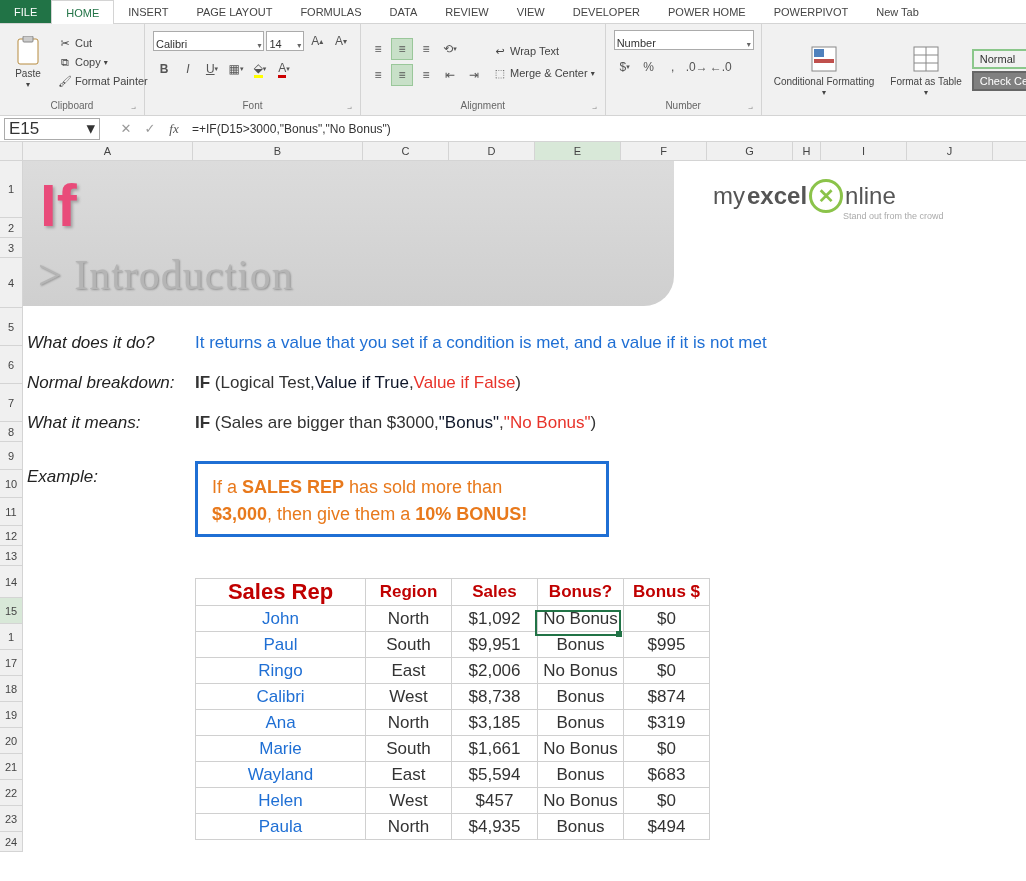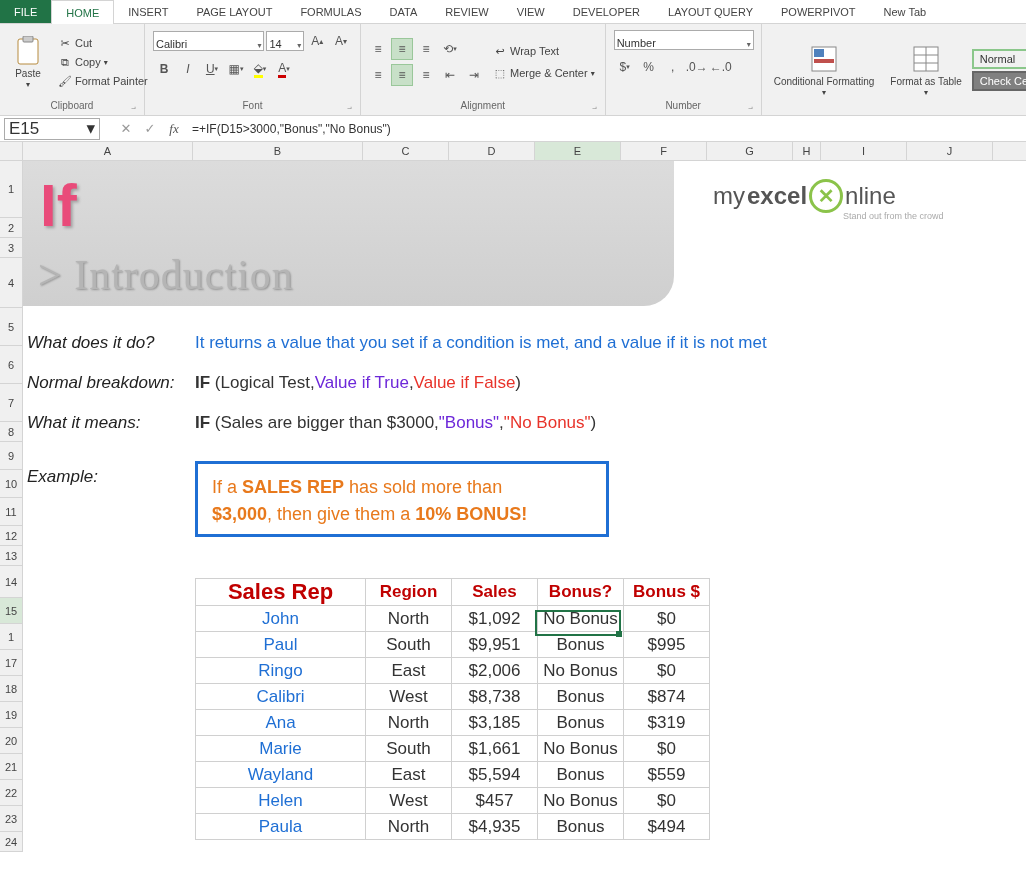--- a/index.html
+++ b/index.html
@@ -43,21 +43,21 @@
 .banner .if{position:absolute;left:17px;top:10px;font-size:60px;font-weight:bold;color:#e94b7a;font-family:"Arial Narrow",sans-serif;text-shadow:2px 2px 3px rgba(0,0,0,.25)}
 .banner .intro{position:absolute;left:15px;top:90px;font-size:42px;color:#b5b5b5;text-shadow:1px 1px 2px rgba(0,0,0,.3);letter-spacing:1px;font-family:Georgia,serif}
 .logo{position:absolute;left:690px;top:18px;font-size:24px;color:#555;display:flex;align-items:center;gap:2px}
 .logo .thin{font-weight:300}
 .logo .bold{font-weight:bold}
 .logo .circ{width:34px;height:34px;border:3px solid #8bc34a;border-radius:50%;display:inline-flex;align-items:center;justify-content:center;color:#8bc34a;font-weight:bold;font-size:20px}
 .logo-sub{position:absolute;left:820px;top:50px;font-size:9px;color:#aaa}
 .txt{position:absolute;font-size:17px}
 .lbl{font-style:italic;color:#222}
 .blue{color:#1f6fd4}
-.green{color:#6d28d9}
+.green{color:#0f172a}
 .red{color:#e8332a}
 .callout{position:absolute;left:172px;top:300px;width:414px;height:76px;border:3px solid #1f6fd4;padding:10px 14px;font-family:"Comic Sans MS",cursive;font-size:18px;color:#e8791c;line-height:1.5}
 .tbl{position:absolute;left:172px;top:417px;border-collapse:collapse}
 .tbl td,.tbl th{border:1px solid #d0d0d0;text-align:center;font-size:17px;height:26px}
 .tbl th{color:#c00000;font-weight:bold}
 .tbl th.big{font-size:22px}
 .tbl .rep{color:#1f6fd4}
 .selcell{position:absolute;border:2px solid #217346;pointer-events:none}
 .selcell::after{content:"";position:absolute;right:-3px;bottom:-3px;width:6px;height:6px;background:#217346}
 svg{display:block}
@@ -68,21 +68,21 @@
 <div class="tabs" id="tabbar">
     <div class="tab file">FILE</div>
     <div class="tab active">HOME</div>
     <div class="tab">INSERT</div>
     <div class="tab">PAGE LAYOUT</div>
     <div class="tab">FORMULAS</div>
     <div class="tab">DATA</div>
     <div class="tab">REVIEW</div>
     <div class="tab">VIEW</div>
     <div class="tab">DEVELOPER</div>
-    <div class="tab">LAYOUT QUERY</div>
+    <div class="tab">POWER HOME</div>
     <div class="tab">POWERPIVOT</div>
     <div class="tab">New Tab</div>
   </div>
 
 <div class="ribbon">
 
   <div class="rgroup" style="width:145px">
     <div class="rbody">
       <div class="rbtn rbtn-big">
         <span class="rbtn-icon">
@@ -371,21 +371,21 @@
               <td>South</td>
               <td>$1,661</td>
               <td>No Bonus</td>
               <td>$0</td>
             </tr>
             <tr>
               <td class="rep">Wayland</td>
               <td>East</td>
               <td>$5,594</td>
               <td>Bonus</td>
-              <td>$559</td>
+              <td>$683</td>
             </tr>
             <tr>
               <td class="rep">Helen</td>
               <td>West</td>
               <td>$457</td>
               <td>No Bonus</td>
               <td>$0</td>
             </tr>
             <tr>
               <td class="rep">Paula</td>

